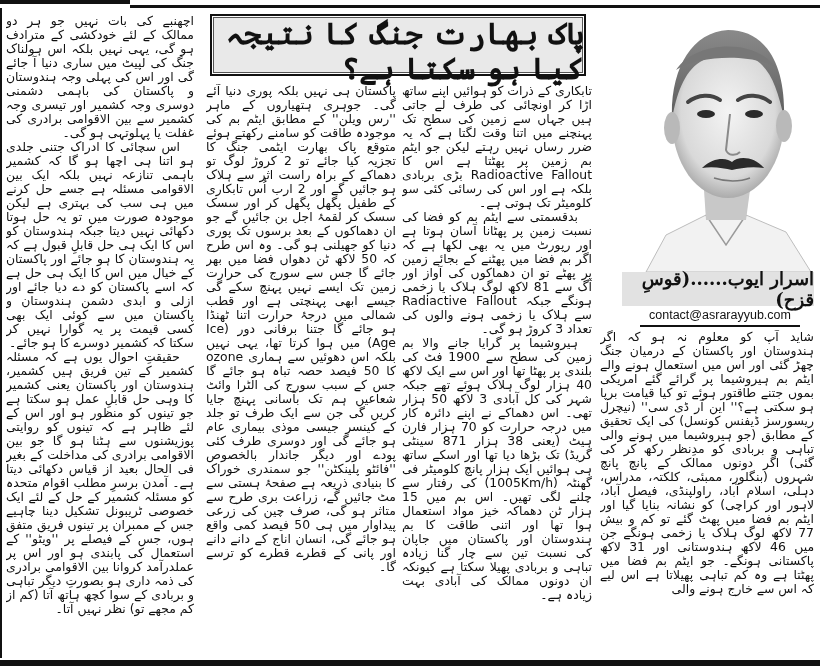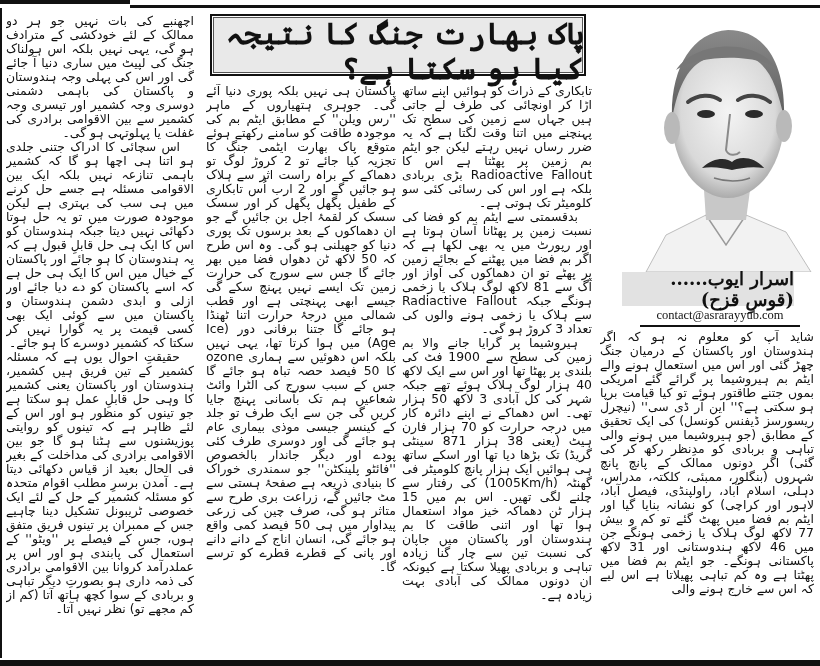--- a/index.html
+++ b/index.html
@@ -11,24 +11,24 @@
   .col { position:absolute; direction:rtl; text-align:justify; font-size:12.4px; line-height:14px; overflow:hidden; }
   .col p { margin:0; text-indent:0; }
   .col p.indent { text-indent:14px; }
   .col1 { left:6px; top:14px; width:188px; height:640px; }
   .col2 { left:206px; top:84px; width:190px; height:572px; }
   .col3 { left:402px; top:84px; width:190px; height:572px; }
   .col4 { left:600px; top:330px; width:214px; height:326px; }
   .title-box { position:absolute; left:210px; top:14px; width:372px; height:58px; background:#e9e9e9; border:2px solid #111; box-shadow:inset 0 0 0 1px #fff, inset 0 0 0 2px #555; display:flex; align-items:flex-start; justify-content:center; direction:rtl; }
   .title-text { font-family:"DejaVu Serif", serif; font-weight:bold; font-size:30px; letter-spacing:0; color:#111; }
   .photo { position:absolute; left:636px; top:10px; width:180px; height:262px; background:#fff; overflow:hidden; }
-  .byline { position:absolute; left:622px; top:272px; width:172px; height:34px; background:#e2e2e2; direction:rtl; display:flex; align-items:center; justify-content:center; font-family:"DejaVu Serif", serif; font-weight:bold; font-size:18px; }
+  .byline { position:absolute; left:622px; top:272px; width:192px; height:34px; background:#e2e2e2; direction:rtl; display:flex; align-items:center; justify-content:center; font-family:"DejaVu Serif", serif; font-weight:bold; font-size:18px; }
   .email { position:absolute; left:622px; top:308px; width:196px; text-align:center; font-family:"Liberation Sans", sans-serif; font-size:12.5px; color:#111; }
   .email-rule { position:absolute; left:640px; top:325px; width:160px; height:2px; background:#111; }
-  .latin { font-family:Liberation Serif, serif; direction:ltr; unicode-bidi:embed; }
+  .latin { font-family:Liberation Sans, sans-serif; direction:ltr; unicode-bidi:embed; }
 </style>
 </head>
 <body>
 
 <div class="topbar-left"></div>
 <div class="topbar"></div>
 <div class="leftrule"></div>
 
 <div class="col col1">
   <p>اچھنبے کی بات نہیں جو ہر دو ممالک کے لئے خودکشی کے مترادف ہو گی، یہی نہیں بلکہ اس ہولناک جنگ کی لپیٹ میں ساری دنیا آ جائے گی اور اس کی پہلی وجہ ہندوستان و پاکستان کی باہمی دشمنی دوسری وجہ کشمیر اور تیسری وجہ کشمیر سے بین الاقوامی برادری کی غفلت یا پہلوتہی ہو گی۔</p>

